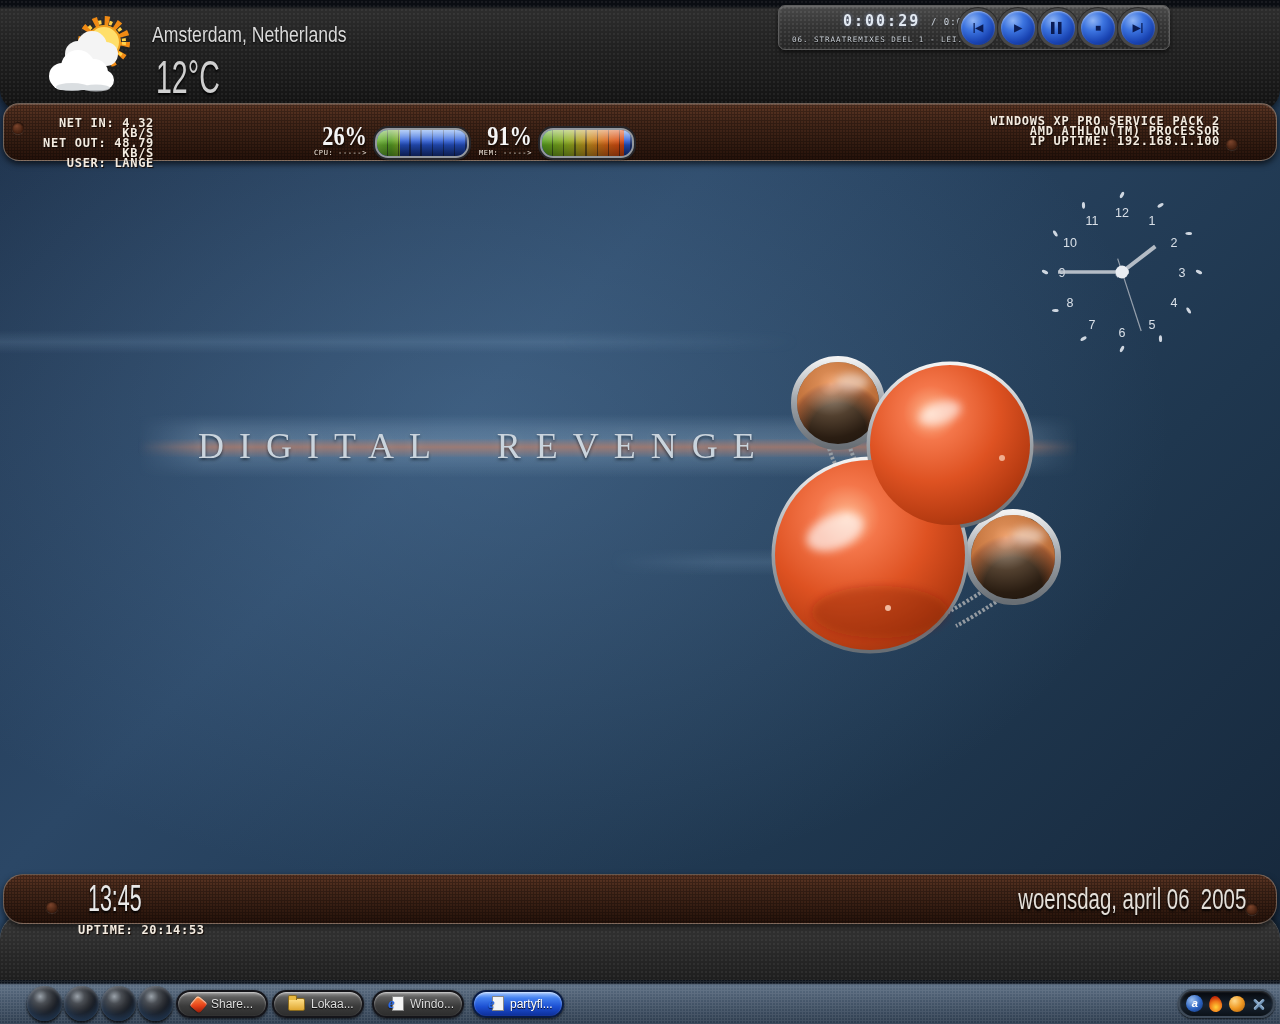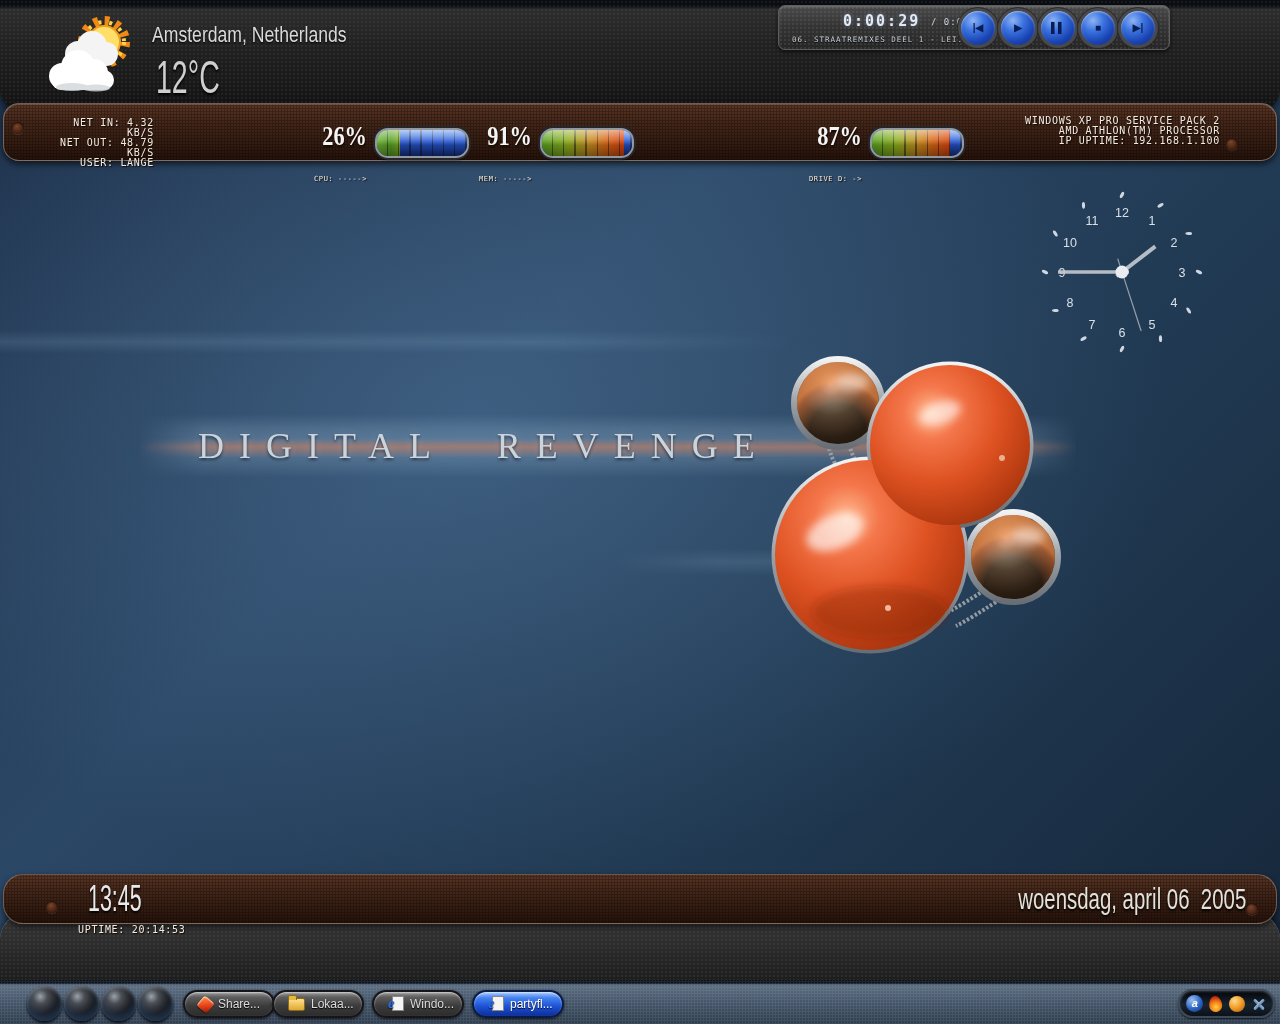--- a/index.html
+++ b/index.html
@@ -64,30 +64,30 @@
     color:#0a1c55;font-size:10px;font-weight:bold;line-height:34px;text-align:center;padding:0;}
 
   
   .statsbar{position:absolute;left:3px;top:103px;right:3px;height:56px;z-index:6;border-radius:16px;
     background:
       radial-gradient(rgba(0,0,0,.28) 1px, transparent 1.3px),
       linear-gradient(180deg,#5c3523 0%,#46281a 30%,#341c11 70%,#26120a 100%);
     background-size:3px 3px,100% 100%;
     border:1px solid rgba(170,160,150,.55);
     box-shadow:0 3px 6px rgba(0,0,0,.65),inset 0 1px 1px rgba(255,255,255,.18);}
-  .tinytext{font-family:"DejaVu Sans Mono",monospace;font-size:10px;letter-spacing:.7px;
-    color:#f3ebe0;text-shadow:1px 1px 1px #140a05;line-height:10px;}
+  .tinytext{font-family:"DejaVu Sans Mono",monospace;font-size:12px;letter-spacing:.7px;
+    color:#f3ebe0;text-shadow:1px 1px 1px #140a05;line-height:10px;font-weight:bold;}
   .stats-left{position:absolute;left:38px;top:14px;width:112px;text-align:right;}
   .stats-right{position:absolute;right:56px;top:12px;text-align:right;}
   .gauge{position:absolute;top:19px;width:164px;height:42px;}
   .g-cpu{left:297px;} .g-mem{left:462px;} .g-c{left:627px;} .g-d{left:792px;}
   .gtext{position:absolute;left:0;top:0;width:66px;text-align:right;}
   .pct{font-family:"Liberation Serif",serif;font-weight:bold;font-size:28px;line-height:26px;
     color:#f5f5f5;text-shadow:1px 2px 2px #140a05;display:inline-block;transform:scaleX(.8);transform-origin:right center;}
-  .glabel{font-family:"DejaVu Sans Mono",monospace;font-size:7px;letter-spacing:.6px;color:#f3ebe0;text-shadow:1px 1px 1px #140a05;margin-top:26px;}
+  .glabel{font-family:"DejaVu Sans Mono",monospace;font-size:7px;letter-spacing:.6px;color:#f3ebe0;text-shadow:1px 1px 1px #140a05;}
   .gauge-bar{position:absolute;left:74px;top:5px;width:90px;height:26px;border-radius:13px;
     background:linear-gradient(180deg,#5e94ec 0%,#2a5ad6 45%,#15358e 100%);
     border:2px solid #93989e;box-shadow:0 0 0 2px #26262a,0 2px 3px rgba(0,0,0,.6);overflow:hidden;}
   .gauge-fill{position:absolute;left:0;top:0;bottom:0;border-radius:11px 0 0 11px;}
   .gauge-fill.cool{background:linear-gradient(90deg,#6fb637 0%,#57a024 60%,#7fae2a 100%);}
   .gauge-fill.heat{background:linear-gradient(90deg,#58a31f 0%,#8fae1f 32%,#c88d1d 58%,#d96215 80%,#d8430e 100%);}
   .gauge-segs{position:absolute;inset:0;background:repeating-linear-gradient(90deg,transparent 0 9.8px,rgba(18,18,26,.5) 9.8px 11.2px);}
   .gauge-gloss{position:absolute;inset:0;border-radius:11px;
     background:linear-gradient(180deg,rgba(255,255,255,.55) 0%,rgba(255,255,255,.15) 38%,rgba(0,0,0,.18) 58%,rgba(0,0,0,.42) 100%);}
   .rivet{position:absolute;width:12px;height:12px;border-radius:50%;
@@ -325,31 +325,20 @@
       <div class="gtext">
         <span class="pct">91%</span>
         <div class="glabel">MEM: -----&gt;</div>
       </div>
       <div class="gauge-bar">
         <div class="gauge-fill heat" style="width: 91%;"></div>
           <div class="gauge-segs"></div>
           <div class="gauge-gloss"></div>
       </div>
     </div>
-    <div class="gauge g-d">
-      <div class="gtext">
-        <span class="pct">87%</span>
-        <div class="glabel">DRIVE D: -&gt;</div>
-      </div>
-      <div class="gauge-bar">
-        <div class="gauge-fill heat" style="width: 87%;"></div>
-          <div class="gauge-segs"></div>
-          <div class="gauge-gloss"></div>
-      </div>
-    </div>
 
     <div class="stats-right tinytext">
       <div>WINDOWS XP PRO SERVICE PACK 2</div>
       <div>AMD ATHLON(TM) PROCESSOR</div>
       <div>IP UPTIME: 192.168.1.100</div>
     </div>
   </div>
 
   <div class="uptimebar"></div>
   <div class="bottom-brown">
@@ -359,21 +348,21 @@
     <div class="big-date"><span class="cond cx68 o-right">woensdag, april 06  2005</span></div>
   </div>
   <div class="uptime-text tinytext">UPTIME: 20:14:53</div>
 
   <div class="taskbar"></div>
   <button class="knob" style="left:27px;"></button>
   <button class="knob" style="left:64px;"></button>
   <button class="knob" style="left:101px;"></button>
   <button class="knob" style="left:138px;"></button>
 
-  <div class="task" style="left:183px;">
+  <div class="task" style="left:176px;">
     <span class="share-icon"></span>
     <span class="task-label">Share...</span>
   </div>
   <div class="task" style="left:272px;">
     <span class="folder-icon"></span>
     <span class="task-label">Lokaa...</span>
   </div>
   <div class="task" style="left:372px;">
     <span class="ie-icon">
         <span class="ie-glyph">e</span>

